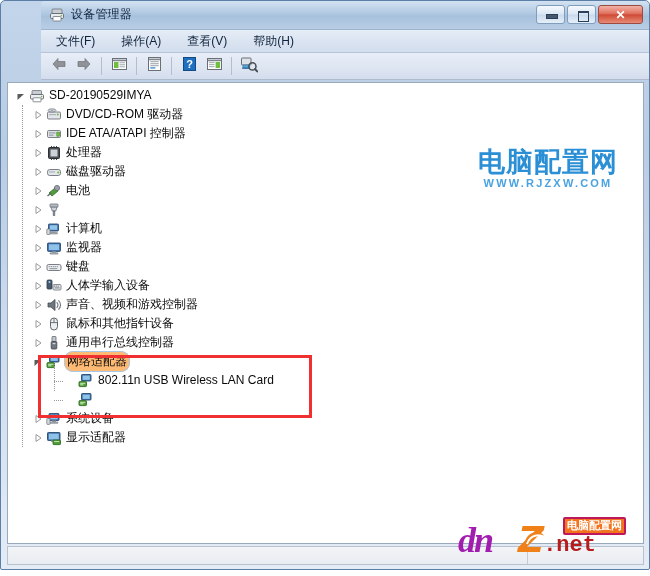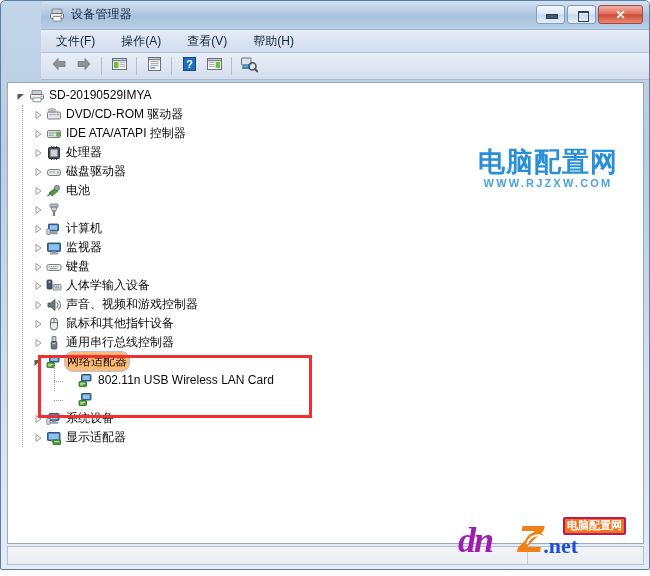--- a/index.html
+++ b/index.html
@@ -307,23 +307,23 @@
     font-weight: bold;
     font-style: italic;
     color: #f08018;
     line-height: 34px;
     letter-spacing: -1px;
     font-family: "DejaVu Sans", "Liberation Sans", sans-serif;
   }
   .wm-dnpz .net {
     font-size: 22px;
     font-weight: bold;
-    color: #1d4ed8;
+    color: #b91c1c;
     line-height: 22px;
-    font-family: Liberation Serif, serif;
+    font-family: Liberation Mono, monospace;
   }
   .wm-dnpz-badge {
     position: absolute;
     left: 563px;
     top: 517px;
     background: #f4741d;
     border: 2px solid #be185d;
     border-radius: 2px;
     padding: 1px 2px;
     font-size: 11px;

